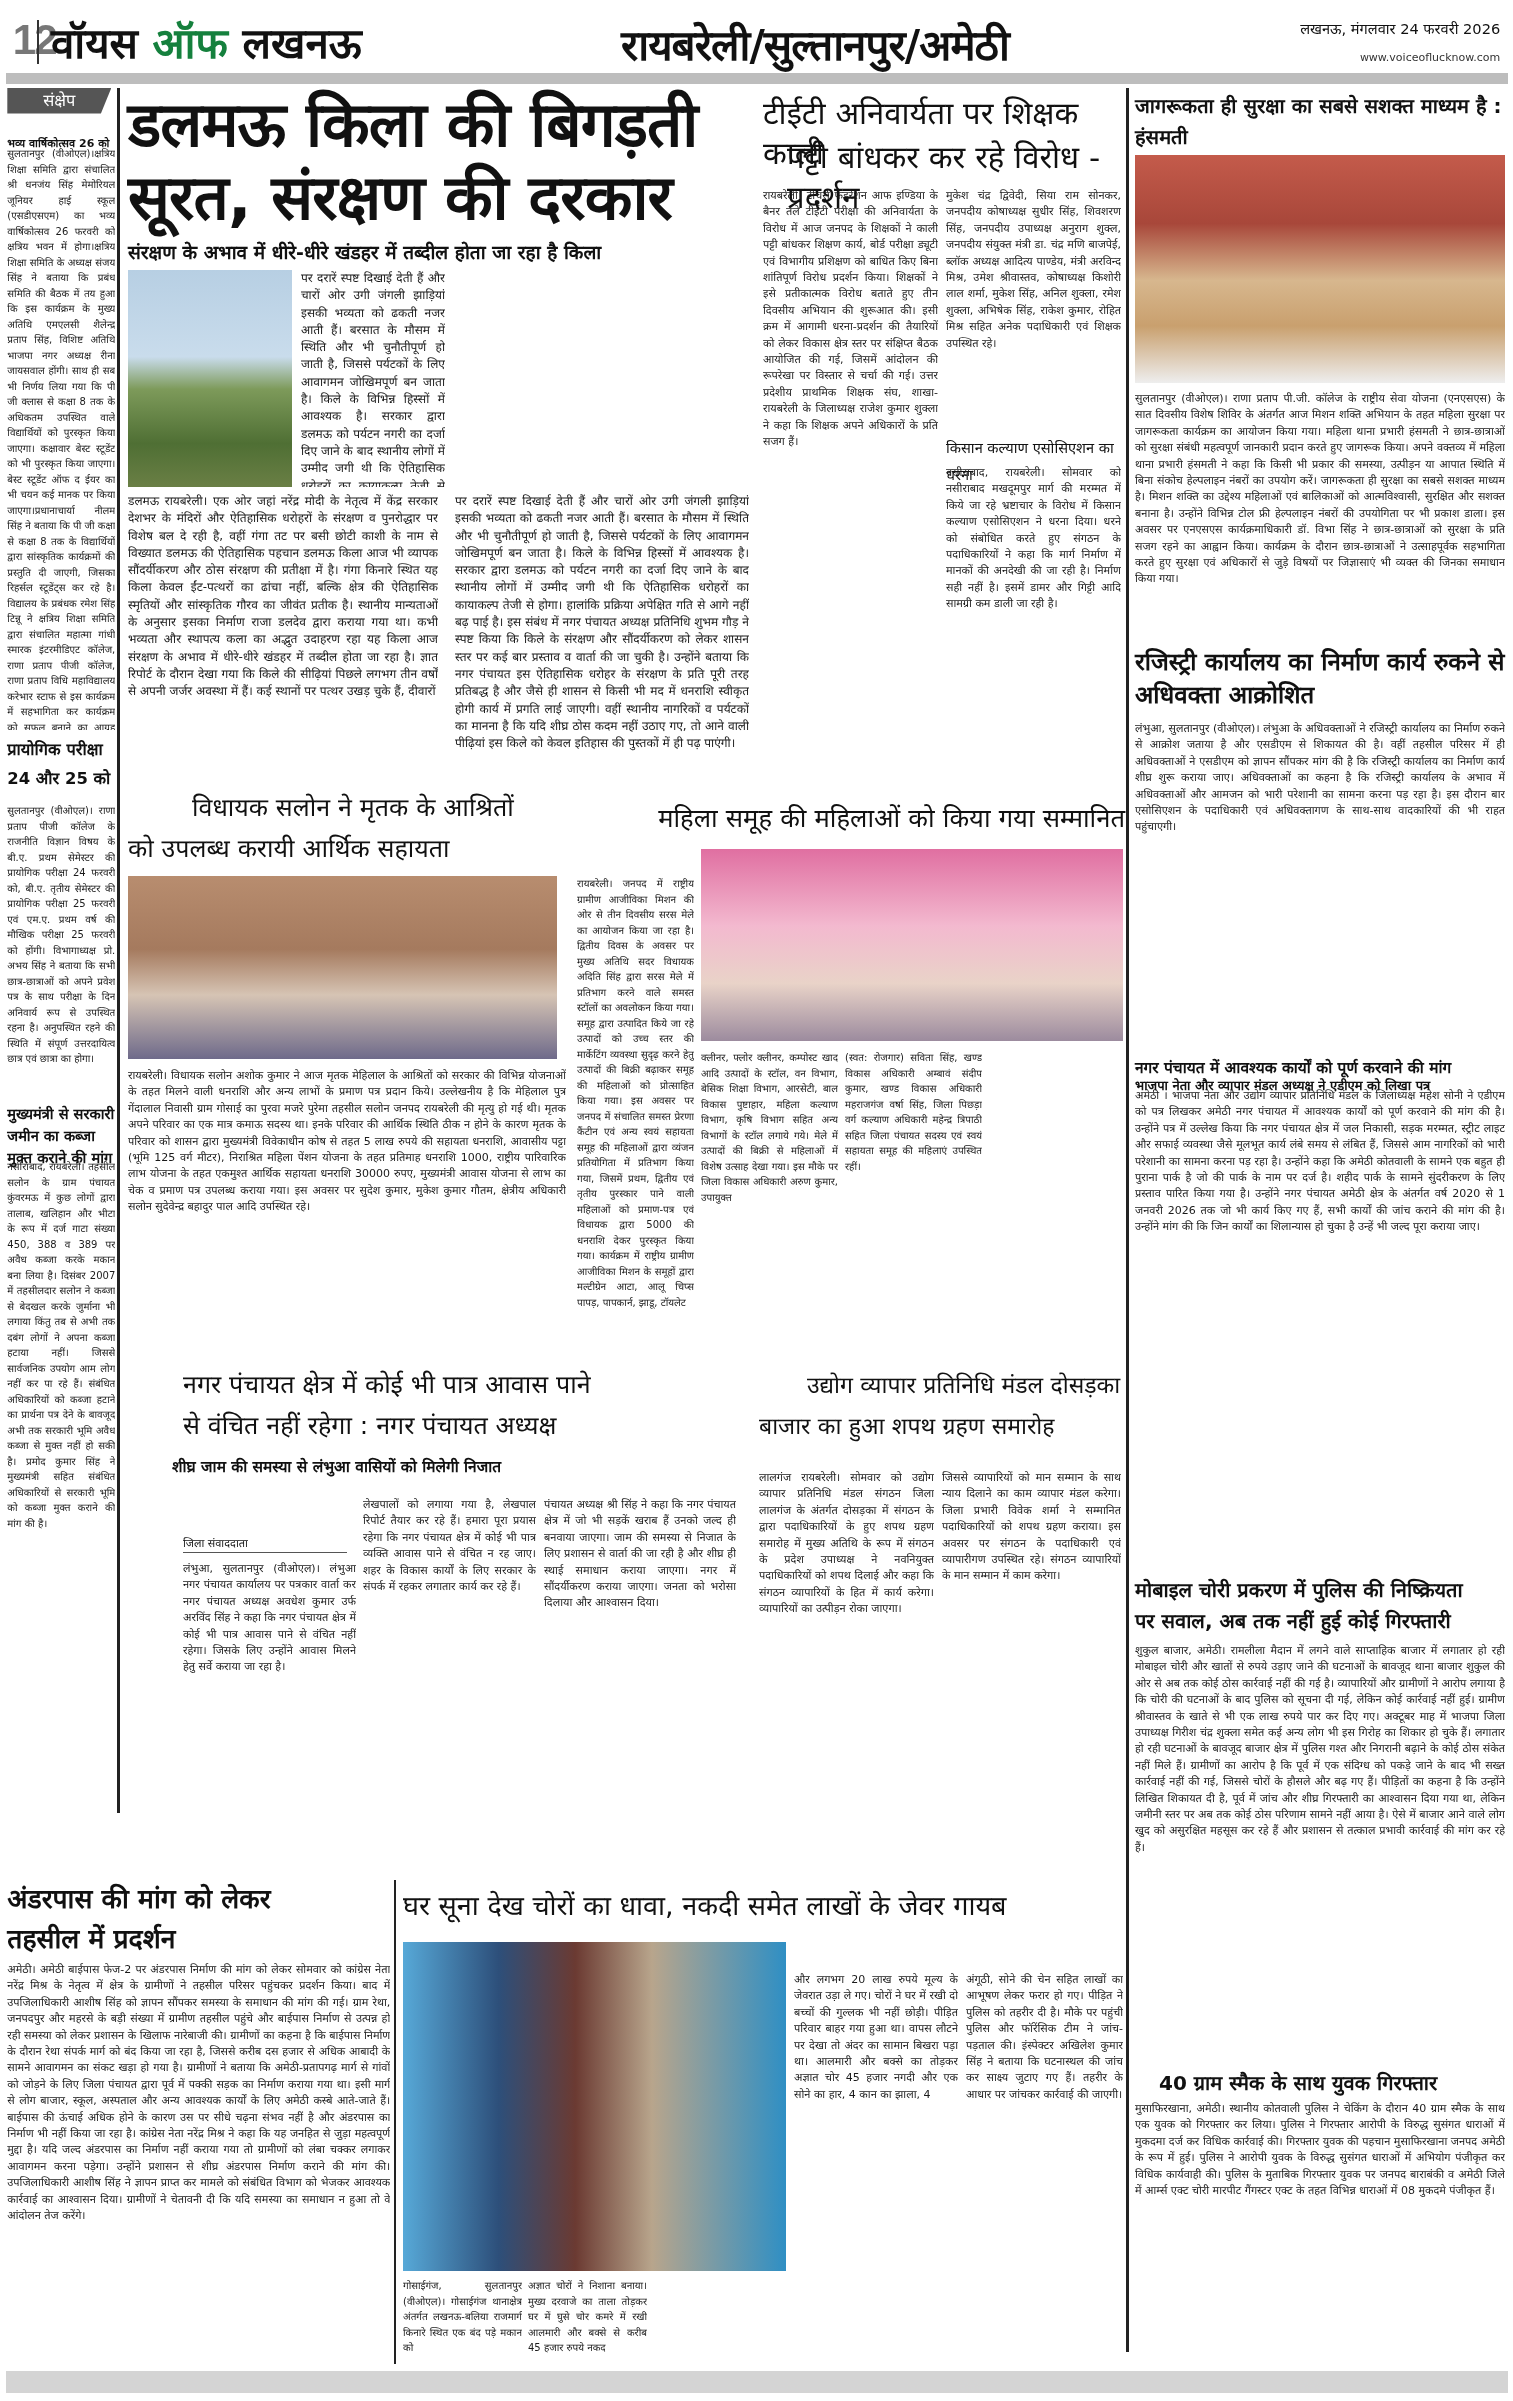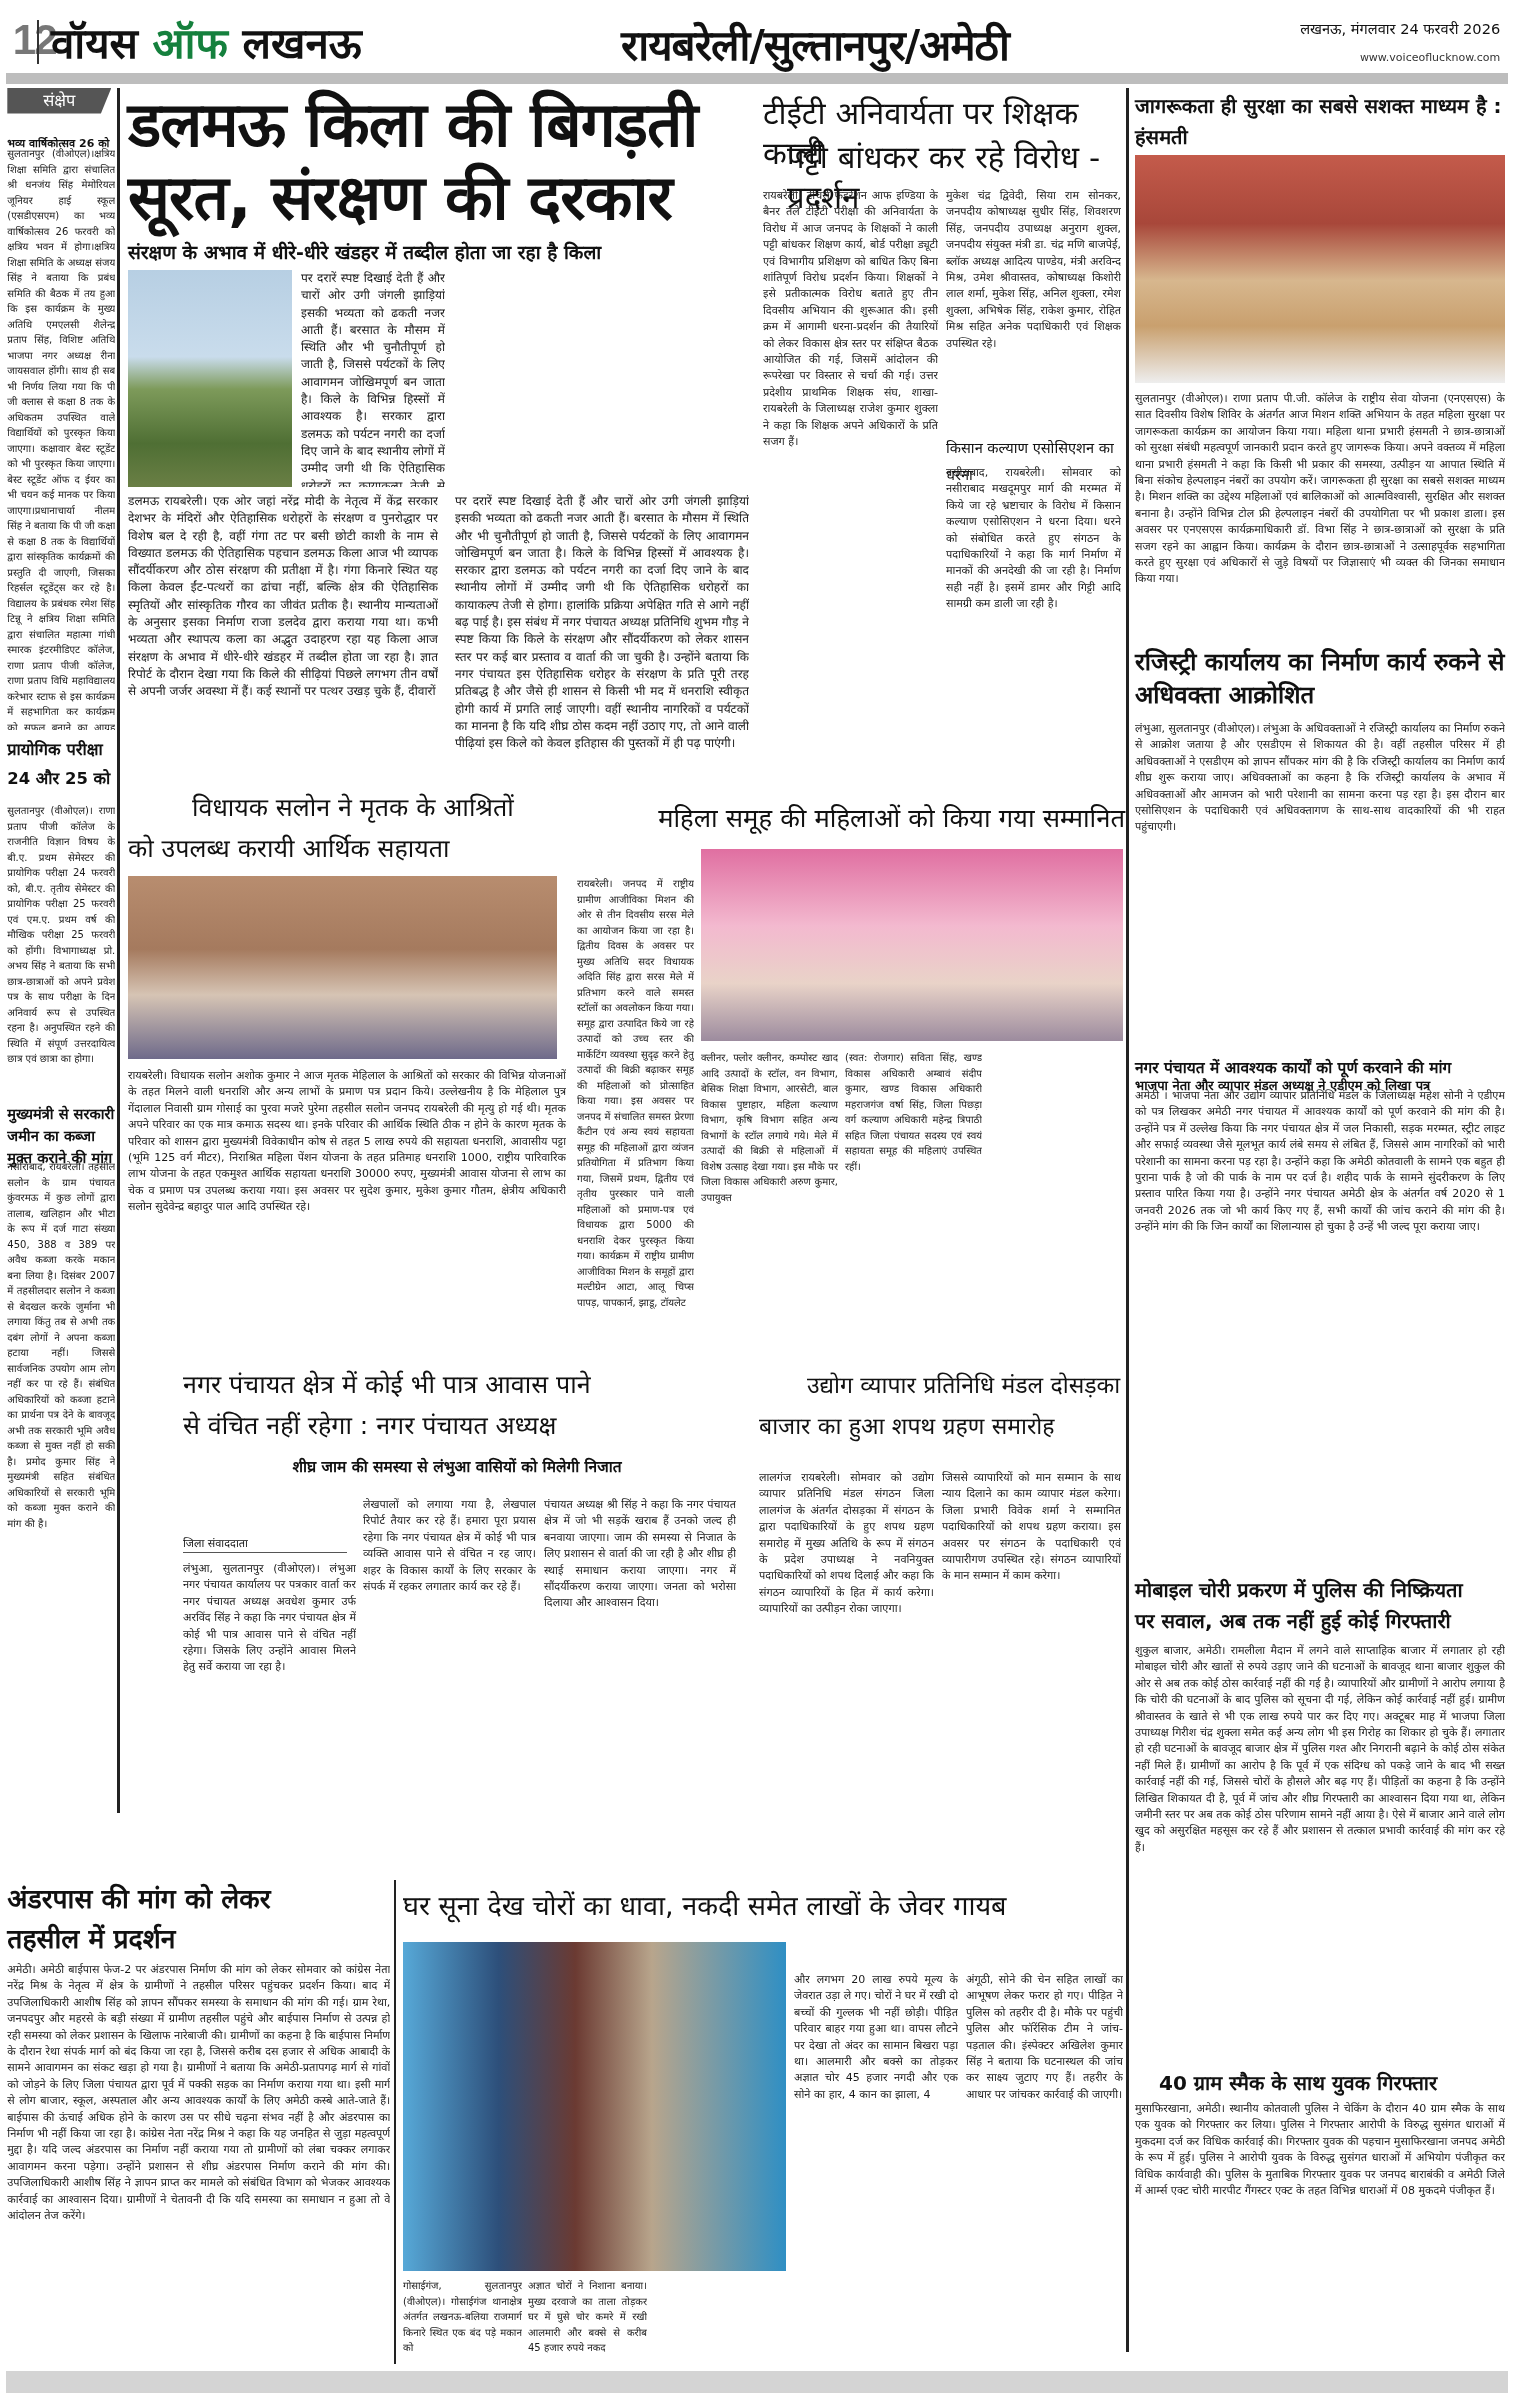--- a/index.html
+++ b/index.html
@@ -96,21 +96,21 @@
 <div class="abs col-text" style="left:128px; top:1068px; width:438px; height:274px; font-size:11px; line-height:16.4px;">रायबरेली। विधायक सलोन अशोक कुमार ने आज मृतक मेहिलाल के आश्रितों को सरकार की विभिन्न योजनाओं के तहत मिलने वाली धनराशि और अन्य लाभों के प्रमाण पत्र प्रदान किये। उल्लेखनीय है कि मेहिलाल पुत्र गेंदालाल निवासी ग्राम गोसाई का पुरवा मजरे पुरेमा तहसील सलोन जनपद रायबरेली की मृत्यु हो गई थी। मृतक अपने परिवार का एक मात्र कमाऊ सदस्य था। इनके परिवार की आर्थिक स्थिति ठीक न होने के कारण मृतक के परिवार को शासन द्वारा मुख्यमंत्री विवेकाधीन कोष से तहत 5 लाख रुपये की सहायता धनराशि, आवासीय पट्टा (भूमि 125 वर्ग मीटर), निराश्रित महिला पेंशन योजना के तहत प्रतिमाह धनराशि 1000, राष्ट्रीय पारिवारिक लाभ योजना के तहत एकमुश्त आर्थिक सहायता धनराशि 30000 रुपए, मुख्यमंत्री आवास योजना से लाभ का चेक व प्रमाण पत्र उपलब्ध कराया गया। इस अवसर पर सुदेश कुमार, मुकेश कुमार गौतम, क्षेत्रीय अधिकारी सलोन सुदेवेन्द्र बहादुर पाल आदि उपस्थित रहे।</div>
 
 <div class="abs h-md h-light" style="left:577px; top:800px; width:548px; font-size:25.6px; line-height:37px;text-align:right;">महिला समूह की महिलाओं को किया गया सम्मानित</div>
 <div class="abs col-text" style="left:577px; top:876px; width:117px; height:475px; font-size:10px; line-height:15.5px;">रायबरेली। जनपद में राष्ट्रीय ग्रामीण आजीविका मिशन की ओर से तीन दिवसीय सरस मेले का आयोजन किया जा रहा है। द्वितीय दिवस के अवसर पर मुख्य अतिथि सदर विधायक अदिति सिंह द्वारा सरस मेले में प्रतिभाग करने वाले समस्त स्टॉलों का अवलोकन किया गया। समूह द्वारा उत्पादित किये जा रहे उत्पादों को उच्च स्तर की मार्केटिंग व्यवस्था सुदृढ़ करने हेतु उत्पादों की बिक्री बढ़ाकर समूह की महिलाओं को प्रोत्साहित किया गया। इस अवसर पर जनपद में संचालित समस्त प्रेरणा कैंटीन एवं अन्य स्वयं सहायता समूह की महिलाओं द्वारा व्यंजन प्रतियोगिता में प्रतिभाग किया गया, जिसमें प्रथम, द्वितीय एवं तृतीय पुरस्कार पाने वाली महिलाओं को प्रमाण-पत्र एवं विधायक द्वारा 5000 की धनराशि देकर पुरस्कृत किया गया। कार्यक्रम में राष्ट्रीय ग्रामीण आजीविका मिशन के समूहों द्वारा मल्टीग्रेन आटा, आलू चिप्स पापड़, पापकार्न, झाडू, टॉयलेट</div>
 <div class="abs photo photo-mahila" style="left:701px; top:849px; width:422px; height:192px;"></div>
 <div class="abs col-text" style="left:701px; top:1050px; width:137px; height:292px; font-size:10px; line-height:15.5px;">क्लीनर, फ्लोर क्लीनर, कम्पोस्ट खाद आदि उत्पादों के स्टॉल, वन विभाग, बेसिक शिक्षा विभाग, आरसेटी, बाल विकास पुष्टाहार, महिला कल्याण विभाग, कृषि विभाग सहित अन्य विभागों के स्टॉल लगाये गये। मेले में उत्पादों की बिक्री से महिलाओं में विशेष उत्साह देखा गया। इस मौके पर जिला विकास अधिकारी अरुण कुमार, उपायुक्त</div>
 <div class="abs col-text" style="left:845px; top:1050px; width:137px; height:292px; font-size:10px; line-height:15.5px;">(स्वत: रोजगार) सविता सिंह, खण्ड विकास अधिकारी अम्बावं संदीप कुमार, खण्ड विकास अधिकारी महराजगंज वर्षा सिंह, जिला पिछड़ा वर्ग कल्याण अधिकारी महेन्द्र त्रिपाठी सहित जिला पंचायत सदस्य एवं स्वयं सहायता समूह की महिलाएं उपस्थित रहीं।</div>
 
 <div class="abs h-md h-light" style="left:183px; top:1365px; width:548px; font-size:25px; line-height:40px;">नगर पंचायत क्षेत्र में कोई भी पात्र आवास पाने</div>
 <div class="abs h-md h-light" style="left:183px; top:1406px; width:548px; font-size:25px; line-height:40px;">से वंचित नहीं रहेगा : नगर पंचायत अध्यक्ष</div>
-<div class="abs subhead-bar" style="left:183px; top:1455px; width:548px; font-size:15.5px;text-align:center;">शीघ्र जाम की समस्या से लंभुआ वासियों को मिलेगी निजात</div>
+<div class="abs subhead-bar" style="left:172px; top:1455px; width:548px; font-size:15.5px;">शीघ्र जाम की समस्या से लंभुआ वासियों को मिलेगी निजात</div>
 <div class="abs" style="left:183px; top:1535px; width:164px; font-size:11px;">जिला संवाददाता</div>
 <div class="abs hline" style="left:183px; top:1552px; width:164px; height:0.9px; background:#555;"></div>
 <div class="abs col-text" style="left:183px; top:1561px; width:173px; height:274px; font-size:11px; line-height:16.4px;">लंभुआ, सुलतानपुर (वीओएल)। लंभुआ नगर पंचायत कार्यालय पर पत्रकार वार्ता कर नगर पंचायत अध्यक्ष अवधेश कुमार उर्फ अरविंद सिंह ने कहा कि नगर पंचायत क्षेत्र में कोई भी पात्र आवास पाने से वंचित नहीं रहेगा। जिसके लिए उन्होंने आवास मिलने हेतु सर्वे कराया जा रहा है।</div>
 <div class="abs col-text" style="left:363px; top:1497px; width:173px; height:338px; font-size:11px; line-height:16.4px;">लेखपालों को लगाया गया है, लेखपाल रिपोर्ट तैयार कर रहे हैं। हमारा पूरा प्रयास रहेगा कि नगर पंचायत क्षेत्र में कोई भी पात्र व्यक्ति आवास पाने से वंचित न रह जाए। शहर के विकास कार्यों के लिए सरकार के संपर्क में रहकर लगातार कार्य कर रहे हैं।</div>
 <div class="abs col-text" style="left:544px; top:1497px; width:192px; height:338px; font-size:11px; line-height:16.4px;">पंचायत अध्यक्ष श्री सिंह ने कहा कि नगर पंचायत क्षेत्र में जो भी सड़कें खराब हैं उनको जल्द ही बनवाया जाएगा। जाम की समस्या से निजात के लिए प्रशासन से वार्ता की जा रही है और शीघ्र ही स्थाई समाधान कराया जाएगा। नगर में सौंदर्यीकरण कराया जाएगा। जनता को भरोसा दिलाया और आश्वासन दिया।</div>
 
 <div class="abs h-md h-light" style="left:759px; top:1365px; width:365px; font-size:23px; line-height:40px;margin-left:48px;">उद्योग व्यापार प्रतिनिधि मंडल दोसड़का</div>
 <div class="abs h-md h-light" style="left:759px; top:1406px; width:365px; font-size:23px; line-height:40px;">बाजार का हुआ शपथ ग्रहण समारोह</div>
 <div class="abs col-text" style="left:759px; top:1470px; width:175px; height:365px; font-size:11px; line-height:16.4px;">लालगंज रायबरेली। सोमवार को उद्योग व्यापार प्रतिनिधि मंडल संगठन जिला लालगंज के अंतर्गत दोसड़का में संगठन के द्वारा पदाधिकारियों के हुए शपथ ग्रहण समारोह में मुख्य अतिथि के रूप में संगठन के प्रदेश उपाध्यक्ष ने नवनियुक्त पदाधिकारियों को शपथ दिलाई और कहा कि संगठन व्यापारियों के हित में कार्य करेगा। व्यापारियों का उत्पीड़न रोका जाएगा।</div>
 <div class="abs col-text" style="left:942px; top:1470px; width:179px; height:365px; font-size:11px; line-height:16.4px;">जिससे व्यापारियों को मान सम्मान के साथ न्याय दिलाने का काम व्यापार मंडल करेगा। जिला प्रभारी विवेक शर्मा ने सम्मानित पदाधिकारियों को शपथ ग्रहण कराया। इस अवसर पर संगठन के पदाधिकारी एवं व्यापारीगण उपस्थित रहे। संगठन व्यापारियों के मान सम्मान में काम करेगा।</div>

